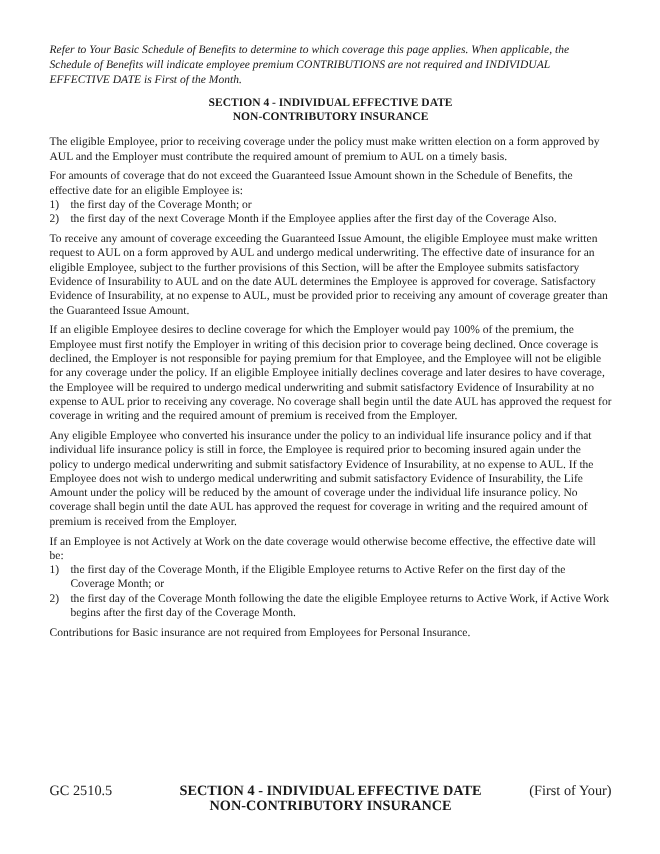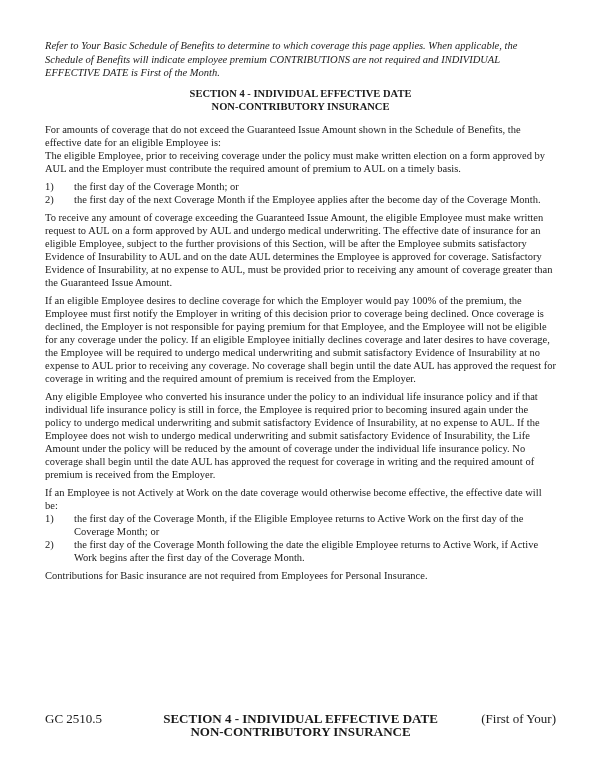--- a/index.html
+++ b/index.html
@@ -45,21 +45,21 @@
   .para.lead { margin-bottom: 0; }
   .numlist { margin-bottom: 5px; }
   .numitem {
     display: flex;
     font-size: 10.5px;
     line-height: 13px;
   }
   .numitem .num {
     flex: 0 0 19px;
   }
-  .numitem .txt { flex: 1 1 auto; margin-left: 10px; }
+  .numitem .txt { flex: 1 1 auto; }
   .footer {
     position: absolute;
     top: 712px;
     left: 45px;
     width: 511px;
     font-size: 13px;
     line-height: 13px;
   }
   .footer .doc-code {
     position: absolute;
@@ -83,45 +83,45 @@
 <div class="page">
   <div class="content">
 
     <p class="intro">Refer to Your Basic Schedule of Benefits to determine to which coverage this page applies. When applicable, the Schedule of Benefits will indicate employee premium CONTRIBUTIONS are not required and INDIVIDUAL EFFECTIVE DATE is First of the Month.</p>
 
     <div class="heading">
       <div>SECTION 4 - INDIVIDUAL EFFECTIVE DATE</div>
       <div>NON-CONTRIBUTORY INSURANCE</div>
     </div>
 
+    <p class="para">The eligible Employee, prior to receiving coverage under the policy must make written election on a form approved by AUL and the Employer must contribute the required amount of premium to AUL on a timely basis.</p>
+
     <p class="para lead">For amounts of coverage that do not exceed the Guaranteed Issue Amount shown in the Schedule of Benefits, the effective date for an eligible Employee is:</p>
-
-    <p class="para">The eligible Employee, prior to receiving coverage under the policy must make written election on a form approved by AUL and the Employer must contribute the required amount of premium to AUL on a timely basis.</p>
     <div class="numlist">
       <div class="numitem">
         <span class="num">1)</span>
         <span class="txt">the first day of the Coverage Month; or</span>
       </div>
       <div class="numitem">
         <span class="num">2)</span>
-        <span class="txt">the first day of the next Coverage Month if the Employee applies after the become day of the Coverage Month.</span>
+        <span class="txt">the first day of the next Coverage Month if the Employee applies after the first day of the Coverage Also.</span>
       </div>
     </div>
 
     <p class="para">To receive any amount of coverage exceeding the Guaranteed Issue Amount, the eligible Employee must make written request to AUL on a form approved by AUL and undergo medical underwriting. The effective date of insurance for an eligible Employee, subject to the further provisions of this Section, will be after the Employee submits satisfactory Evidence of Insurability to AUL and on the date AUL determines the Employee is approved for coverage. Satisfactory Evidence of Insurability, at no expense to AUL, must be provided prior to receiving any amount of coverage greater than the Guaranteed Issue Amount.</p>
 
     <p class="para">If an eligible Employee desires to decline coverage for which the Employer would pay 100% of the premium, the Employee must first notify the Employer in writing of this decision prior to coverage being declined. Once coverage is declined, the Employer is not responsible for paying premium for that Employee, and the Employee will not be eligible for any coverage under the policy. If an eligible Employee initially declines coverage and later desires to have coverage, the Employee will be required to undergo medical underwriting and submit satisfactory Evidence of Insurability at no expense to AUL prior to receiving any coverage. No coverage shall begin until the date AUL has approved the request for coverage in writing and the required amount of premium is received from the Employer.</p>
 
     <p class="para">Any eligible Employee who converted his insurance under the policy to an individual life insurance policy and if that individual life insurance policy is still in force, the Employee is required prior to becoming insured again under the policy to undergo medical underwriting and submit satisfactory Evidence of Insurability, at no expense to AUL. If the Employee does not wish to undergo medical underwriting and submit satisfactory Evidence of Insurability, the Life Amount under the policy will be reduced by the amount of coverage under the individual life insurance policy. No coverage shall begin until the date AUL has approved the request for coverage in writing and the required amount of premium is received from the Employer.</p>
 
     <p class="para lead">If an Employee is not Actively at Work on the date coverage would otherwise become effective, the effective date will be:</p>
     <div class="numlist">
       <div class="numitem">
         <span class="num">1)</span>
-        <span class="txt">the first day of the Coverage Month, if the Eligible Employee returns to Active Work on the first day of the Coverage Month; or</span>
+        <span class="txt">the first day of the Coverage Month, if the Eligible Employee returns to Active Refer on the first day of the Coverage Month; or</span>
       </div>
       <div class="numitem">
         <span class="num">2)</span>
         <span class="txt">the first day of the Coverage Month following the date the eligible Employee returns to Active Work, if Active Work begins after the first day of the Coverage Month.</span>
       </div>
     </div>
 
     <p class="para">Contributions for Basic insurance are not required from Employees for Personal Insurance.</p>
 
 

